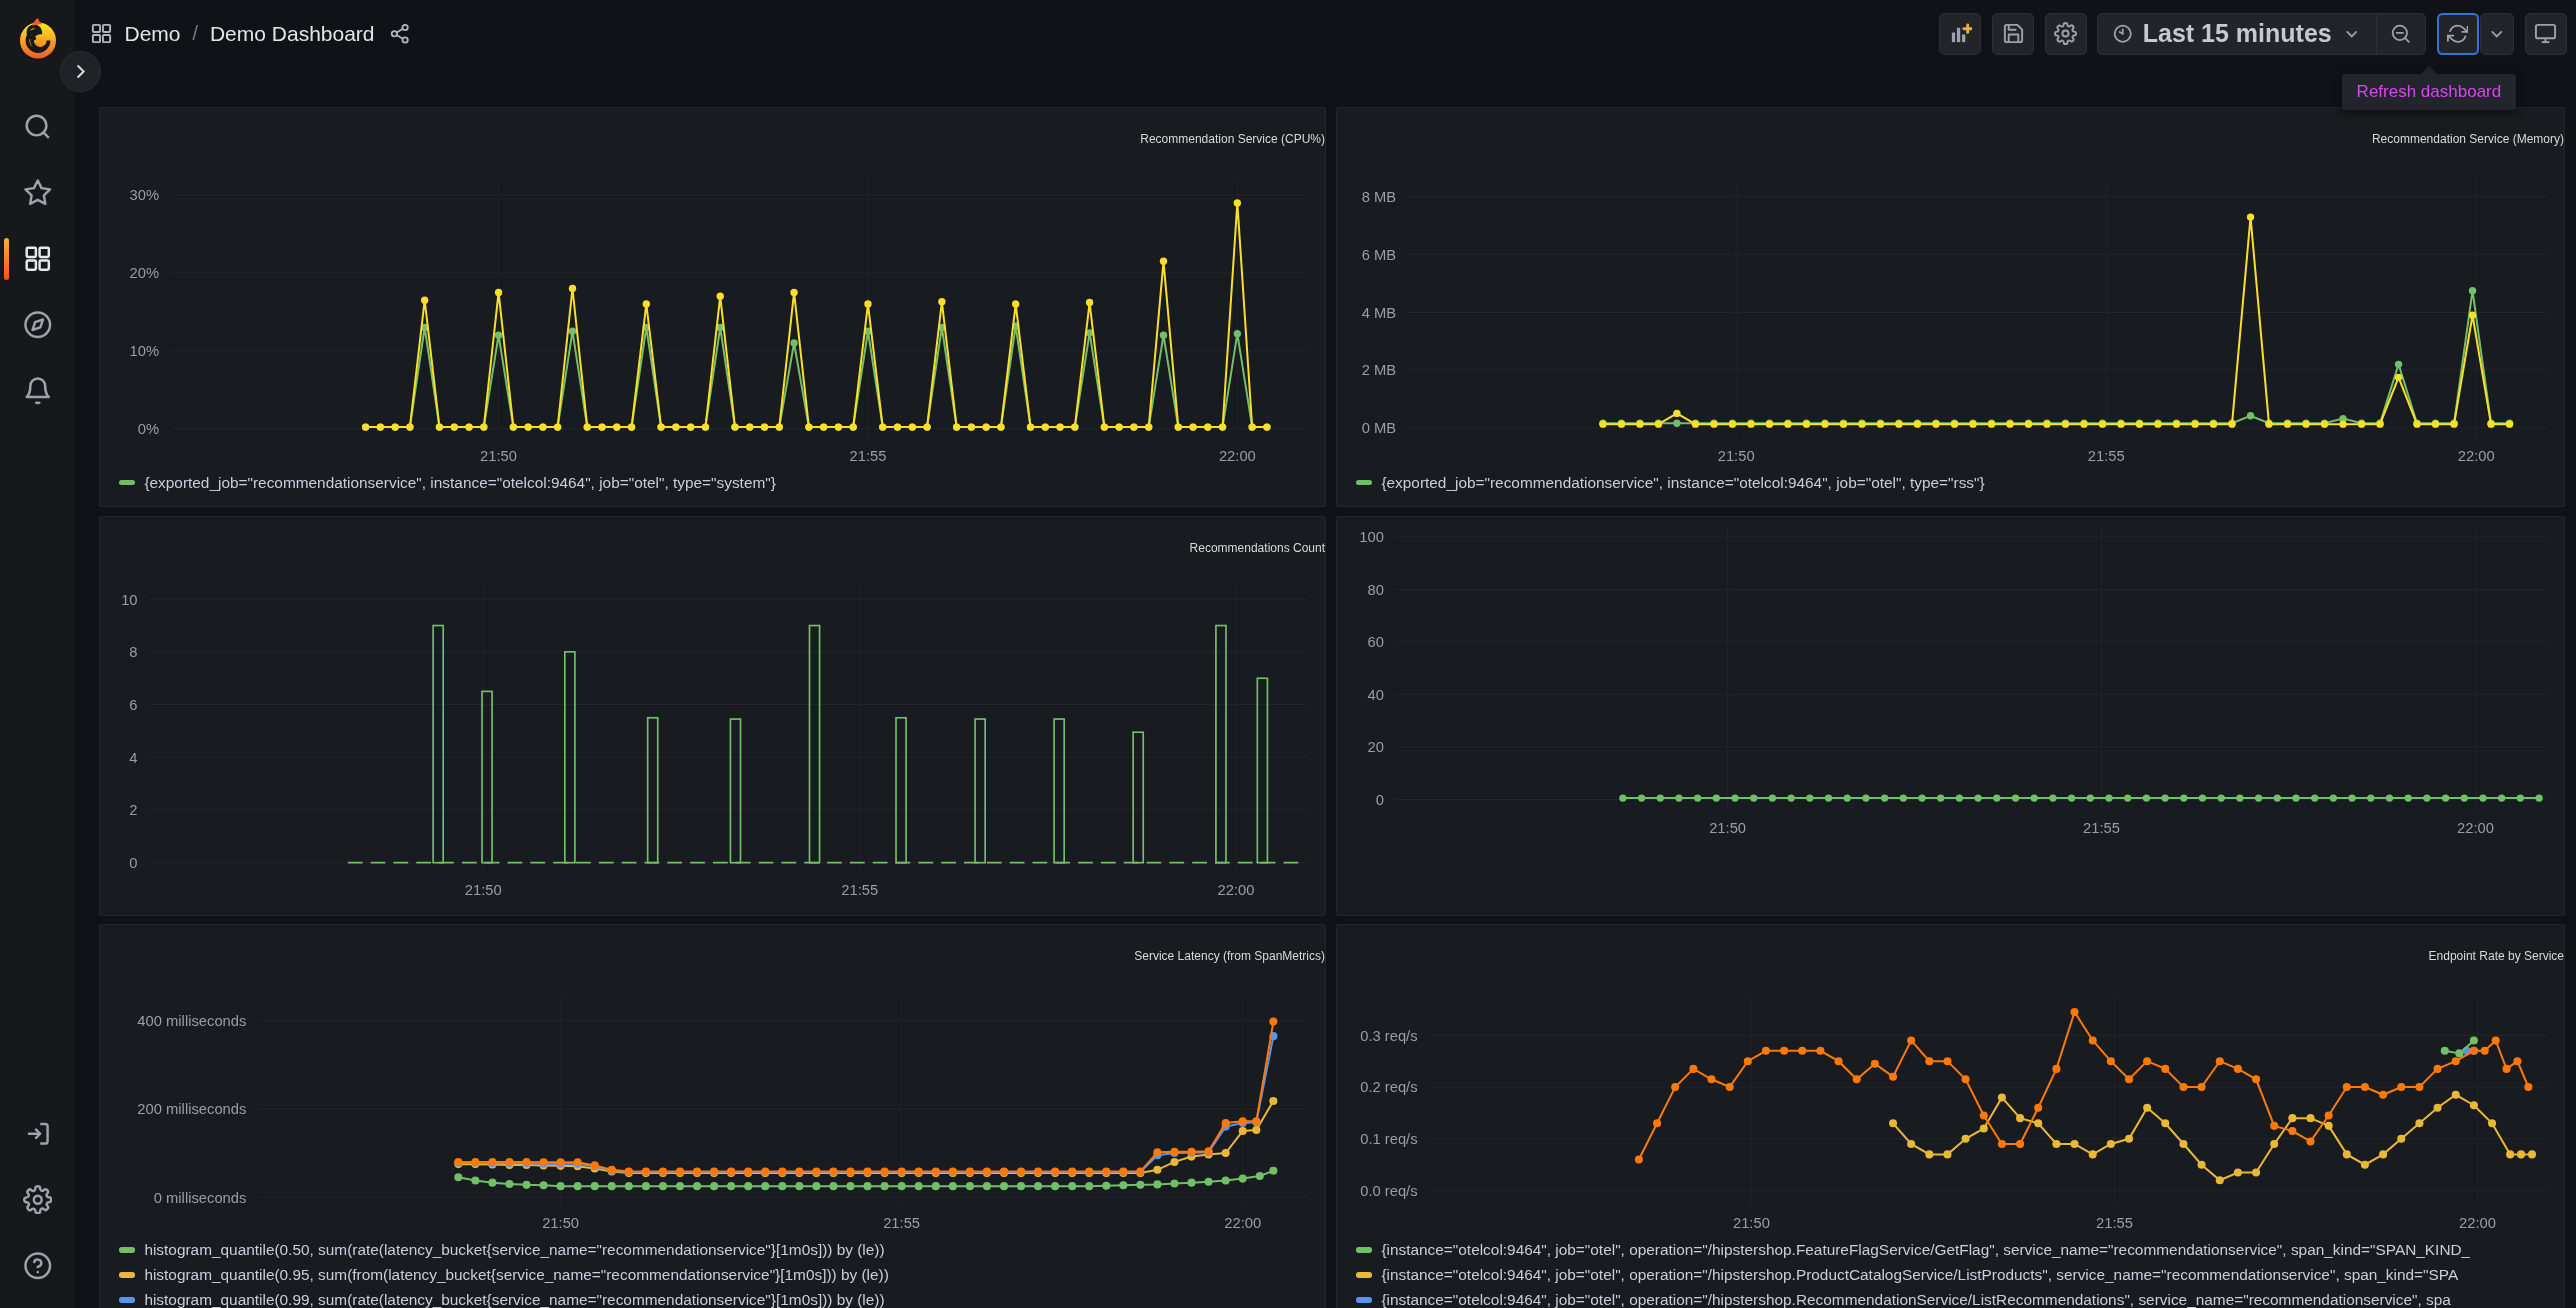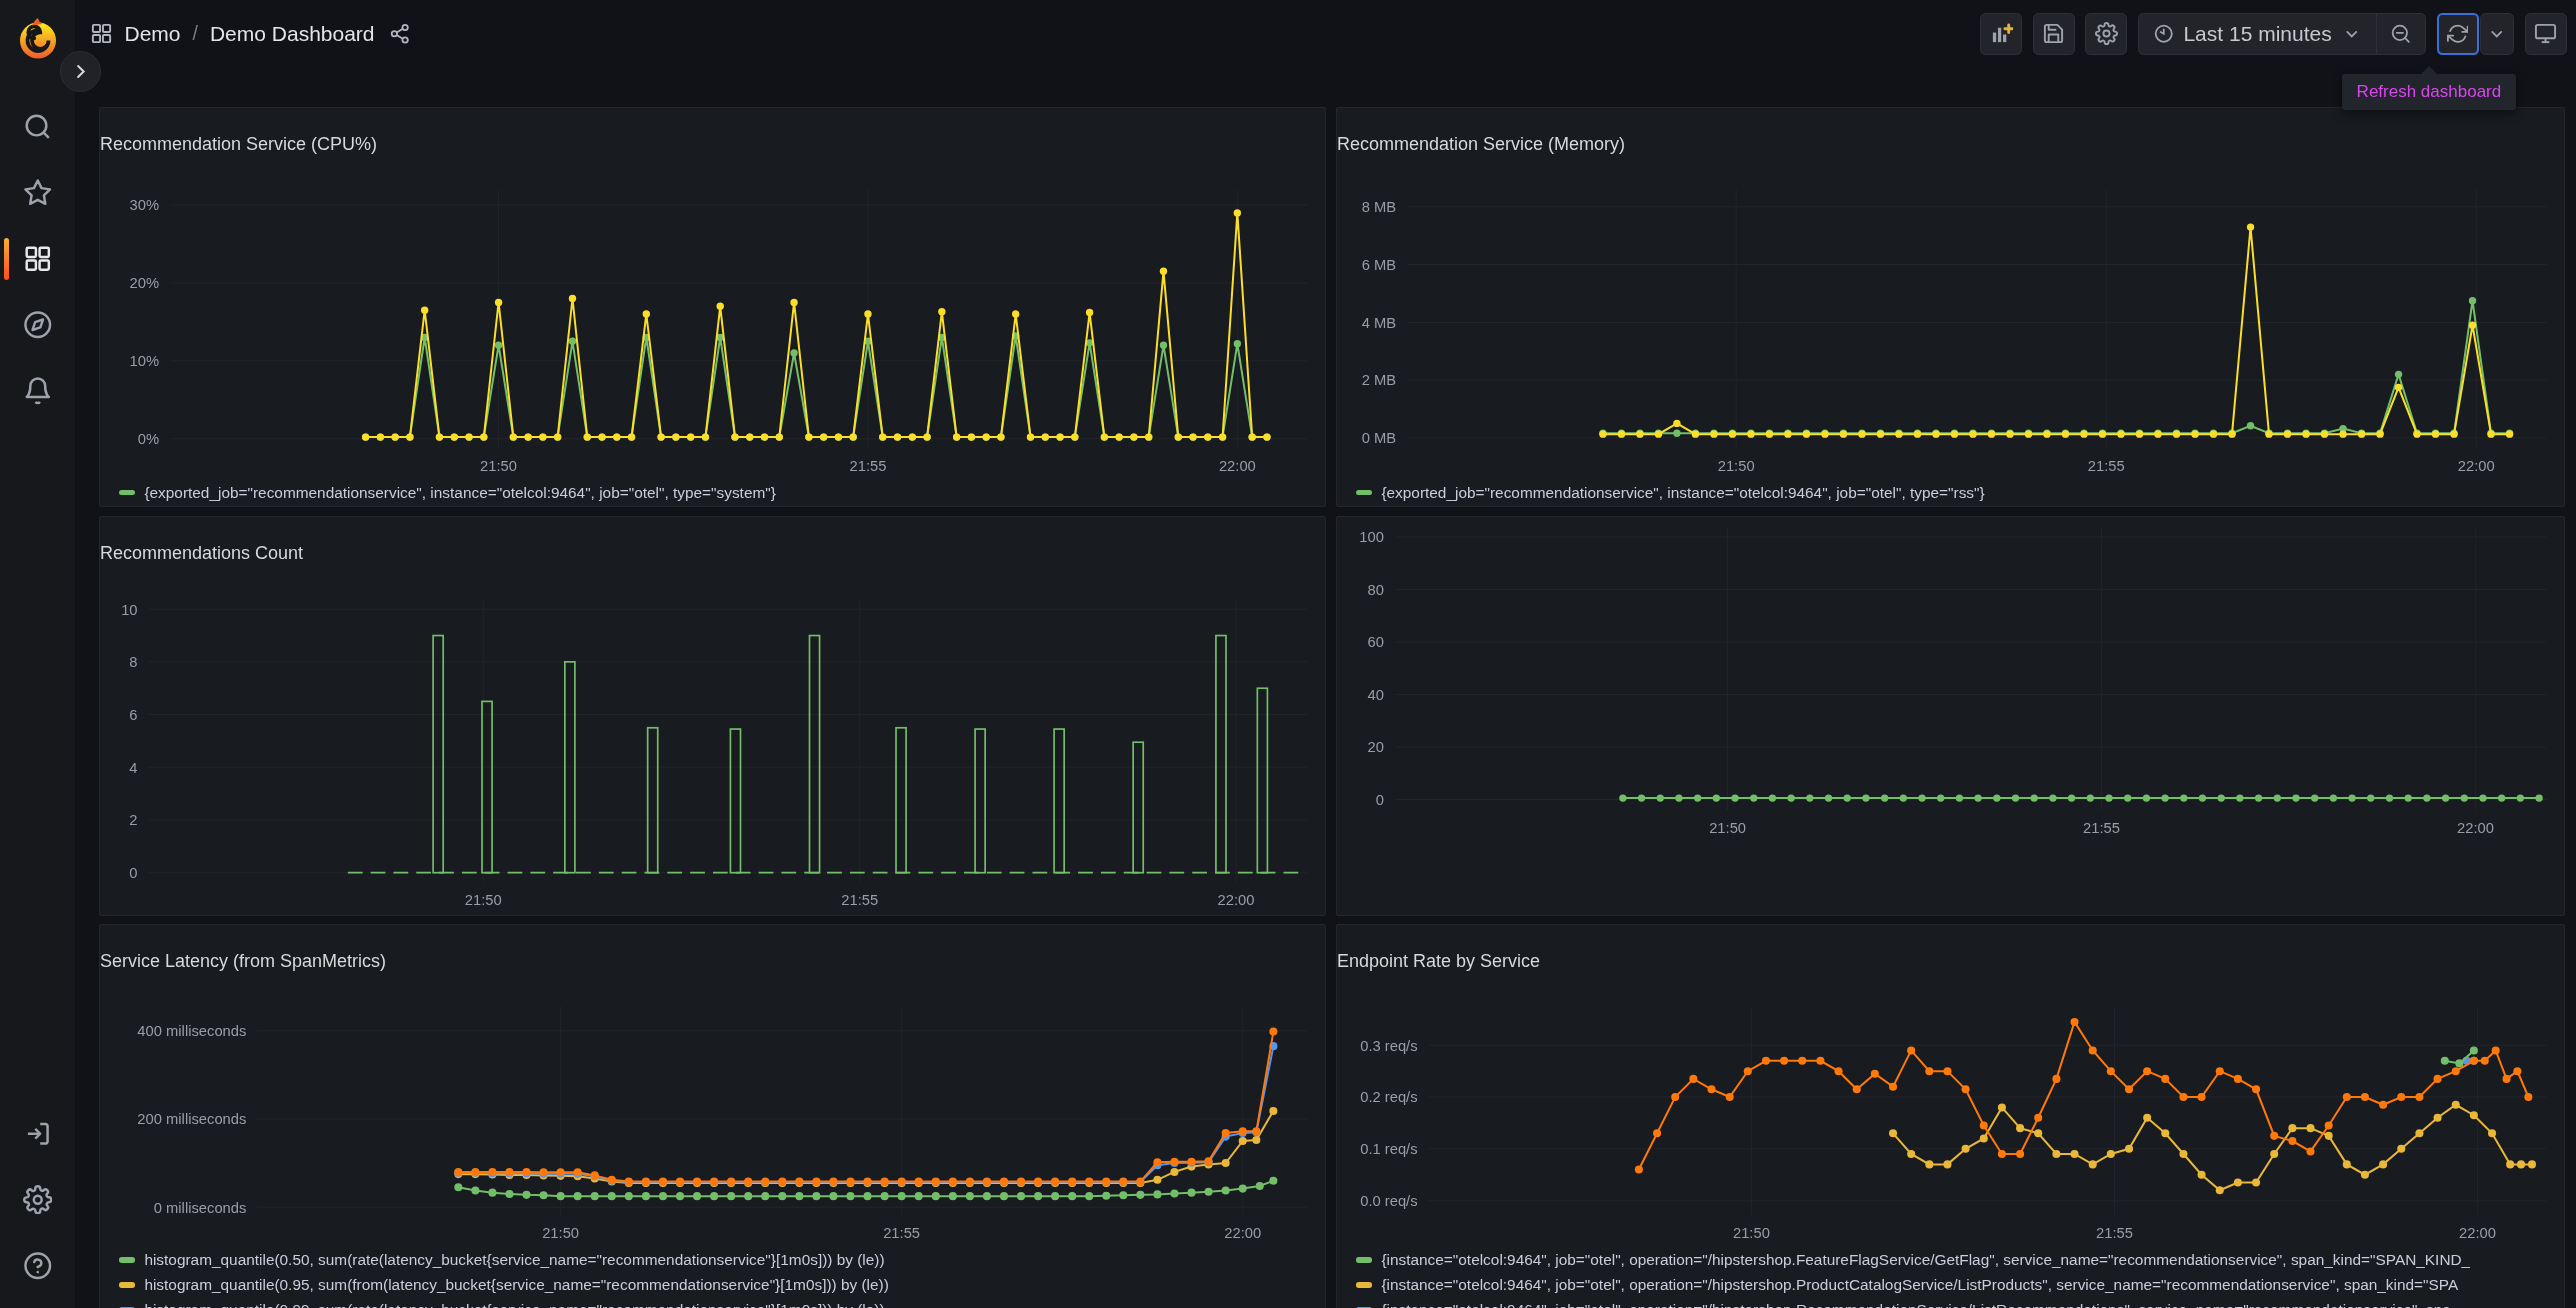--- a/index.html
+++ b/index.html
@@ -22,33 +22,33 @@
   .bc{display:flex;align-items:center;gap:12px;margin-left:25.5px;}
   .bc .gicon{color:#b3b5bc;width:23px;height:23px;}
   .bc .t1,.bc .t2{font-size:21px;font-weight:500;color:#e3e4e6;}
   .bc .sep{font-size:19.5px;color:#787b82;}
   .bc .share{color:#b3b5bc;width:21.5px;height:21.5px;margin-left:2.7px;}
   .tools{margin-left:auto;display:flex;align-items:center;gap:10.7px;margin-right:9.4px;}
   .tbtn{height:42px;min-width:42px;background:#22242a;border:0.7px solid #2e3037;border-radius:5.4px;
     display:flex;align-items:center;justify-content:center;color:#9da2ab;cursor:pointer;box-sizing:border-box;}
   .tbtn svg{width:23px;height:23px;}
   .tgroup{display:flex;align-items:stretch;height:42px;border:0.7px solid #2e3037;border-radius:5.4px;background:#22242a;box-sizing:border-box;}
-  .tgroup .seg{display:flex;align-items:center;gap:9.4px;padding:0 13.4px;color:#c7c9ce;font-size:21px;cursor:pointer;}
+  .tgroup .seg{display:flex;align-items:center;gap:9.4px;padding:0 13.4px;color:#c7c9ce;font-size:25px;cursor:pointer;font-weight:bold;}
   .tgroup .divider{width:0.7px;background:#2e3037;}
   .tgroup svg{width:21.5px;height:21.5px;color:#9da2ab;}
   .refresh-main{border:2px solid #3871dc !important;border-radius:5.4px;}
   .tooltip{position:absolute;top:74px;right:60px;background:#22252b;color:#d946ef;font-size:17px;
     padding:8px 14.8px;border-radius:2.7px;box-shadow:0 2.7px 9.4px rgba(0,0,0,.5);z-index:9;}
   .tooltip .arrow{position:absolute;top:-8px;right:79px;width:0;height:0;
     border-left:8px solid transparent;border-right:8px solid transparent;border-bottom:8px solid #22252b;}
   
   .dash{position:absolute;left:99px;top:107px;width:2466px;display:grid;
     grid-template-columns:1227px 1229px;grid-auto-rows:400px;column-gap:10px;row-gap:8.7px;}
   .panel{background:#181b1f;border:0.7px solid #24262c;border-radius:2px;box-sizing:border-box;overflow:hidden;position:relative;}
-  .ptitle{height:42px;line-height:42px;text-align:left;font-size:18px;font-weight:500;color:#d8d9da;cursor:pointer;}
+  .ptitle{height:42px;line-height:42px;text-align:right;font-size:12px;font-weight:500;color:#d8d9da;cursor:pointer;}
   svg.chart{display:block;width:100%;}
   .tick{fill:#9b9da5;font-family:"Liberation Sans",sans-serif;font-size:22px;}
   .legend{margin:1.3px 6.7px 0 19px;overflow:hidden;}
   .lrow{height:25px;display:flex;align-items:center;overflow:hidden;cursor:pointer;}
   .sw{flex:0 0 16px;height:5.4px;border-radius:2.7px;margin-right:9.4px;}
   .lt{font-size:15.4px;color:#ccccdc;white-space:nowrap;overflow:hidden;}
 </style>
 </head>
 <body>
 

